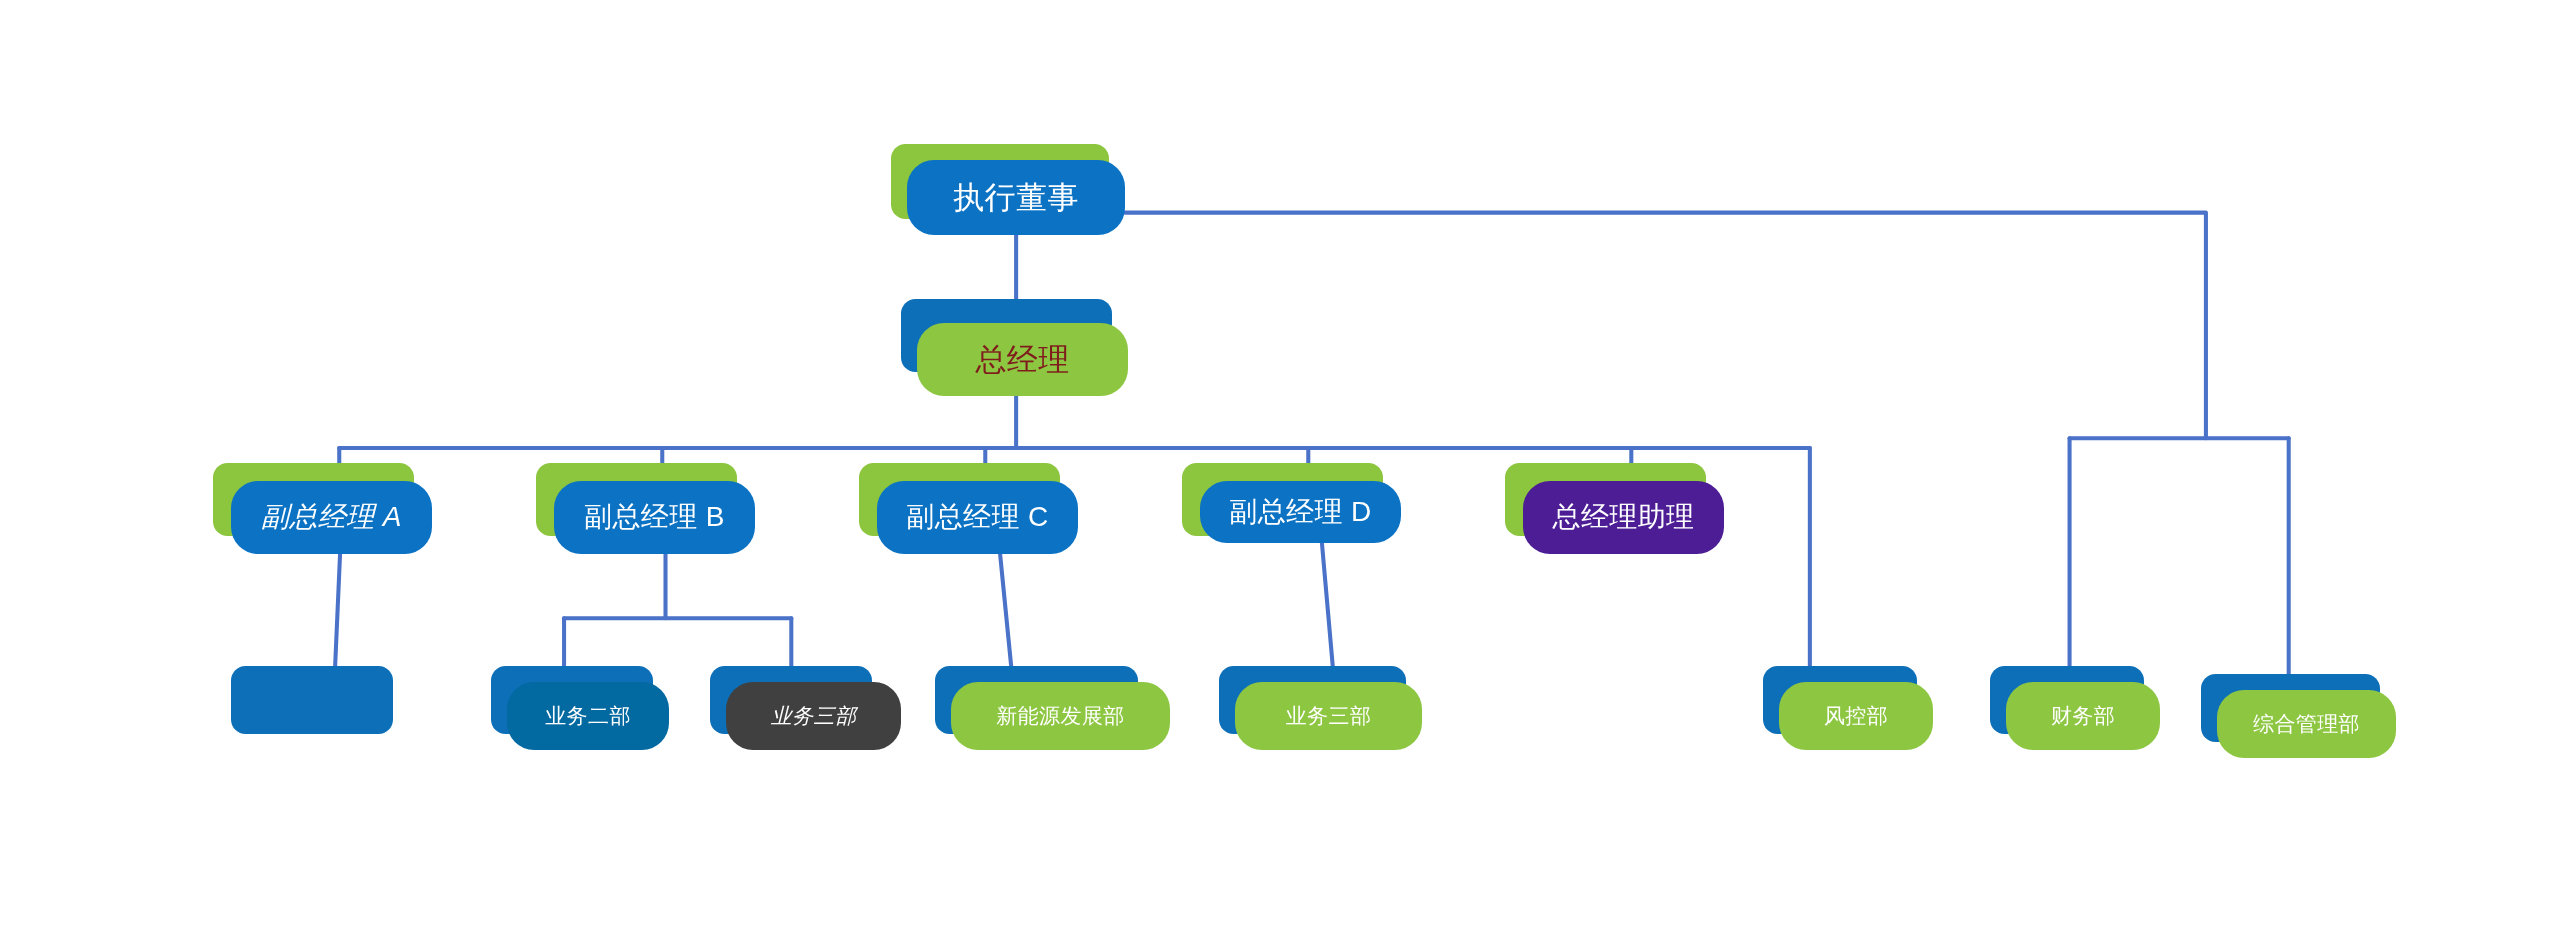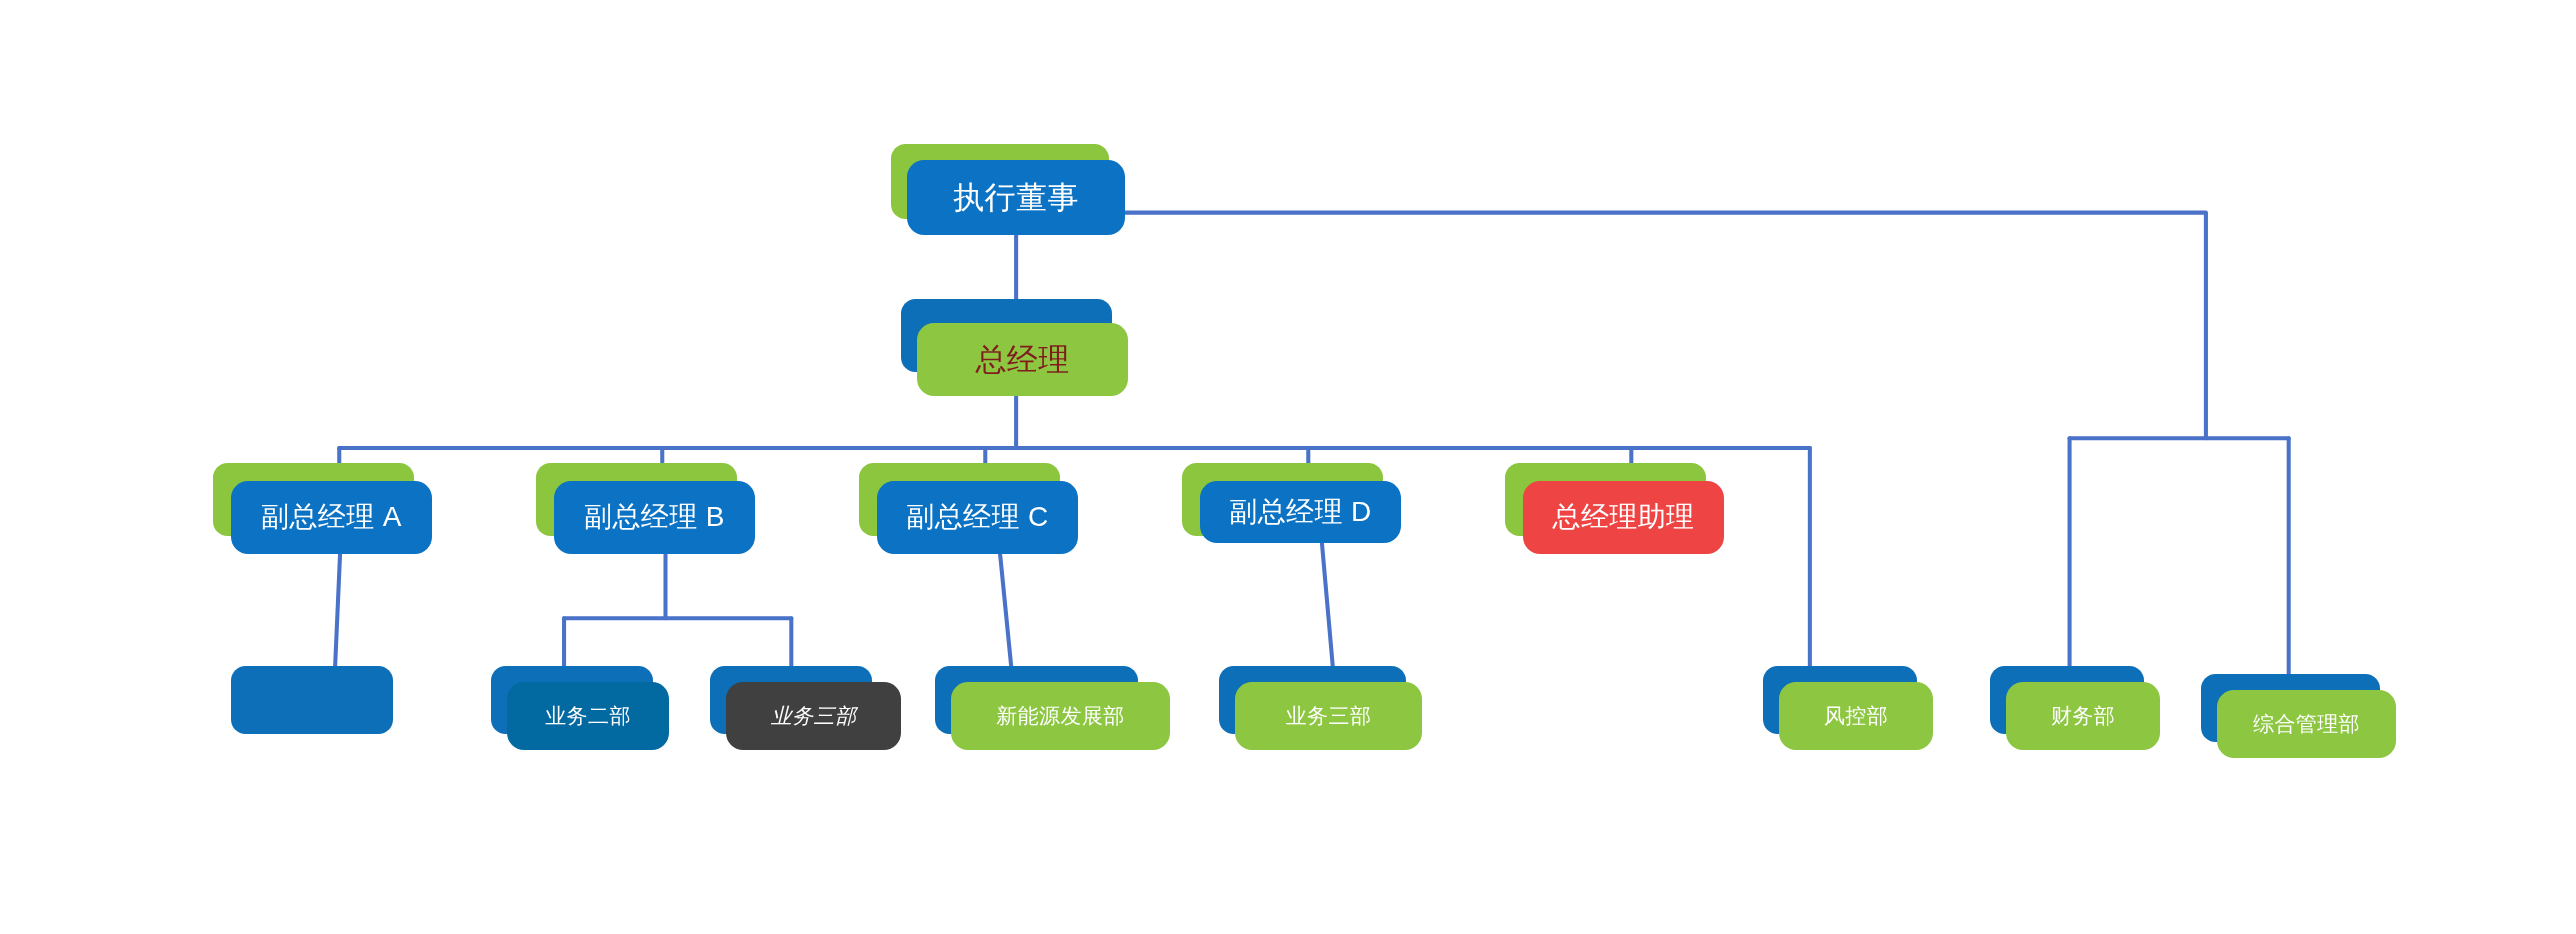--- a/index.html
+++ b/index.html
@@ -32,21 +32,21 @@
     position: absolute;
     left: 0;
     top: 0;
     border-radius: 14.6px;
   }
   .node-face {
     position: absolute;
     display: flex;
     align-items: center;
     justify-content: center;
-    border-radius: 17px;
+    border-radius: 27px;
     box-sizing: border-box;
     color: #ffffff;
     text-align: left;
     line-height: 1.15;
     white-space: nowrap;
   }
   .node-label {
     display: block;
     letter-spacing: 0.4px;
   }
@@ -87,21 +87,21 @@
         <div class="node-face" style="left: 16px; top: 16px; width: 218px; height: 75px; background: rgb(11, 114, 196); color: rgb(255, 255, 255);">
           <span class="node-label">执行董事</span>
         </div>
       </div>
       <div class="node lvl-gm" style="left: 901px; top: 299px; width: 227px; height: 89px;">
         <div class="node-shadow" style="width: 211px; height: 73px; background: rgb(13, 111, 184);"></div>
         <div class="node-face" style="left: 16px; top: 24px; width: 211px; height: 73px; background: rgb(141, 198, 65); color: #7f1d1d;">
           <span class="node-label">总经理</span>
         </div>
       </div>
-      <div class="node lvl-vp" style="left: 213px; top: 463px; width: 219px; height: 91px;">
+      <div class="node lvl-vp" style="left: 213px; top: 463px; width: 219px; height: 91px; font-style: italic;">
         <div class="node-shadow" style="width: 201px; height: 73px; background: rgb(140, 198, 63);"></div>
         <div class="node-face" style="left: 18px; top: 18px; width: 201px; height: 73px; background: rgb(11, 114, 196); color: rgb(255, 255, 255);">
           <span class="node-label">副总经理 A</span>
         </div>
       </div>
       <div class="node lvl-vp" style="left: 536px; top: 463px; width: 219px; height: 91px;">
         <div class="node-shadow" style="width: 201px; height: 73px; background: rgb(140, 198, 63);"></div>
         <div class="node-face" style="left: 18px; top: 18px; width: 201px; height: 73px; background: rgb(11, 114, 196); color: rgb(255, 255, 255);">
           <span class="node-label">副总经理 B</span>
         </div>
@@ -113,21 +113,21 @@
         </div>
       </div>
       <div class="node lvl-vp" style="left: 1182px; top: 463px; width: 219px; height: 91px;">
         <div class="node-shadow" style="width: 201px; height: 73px; background: rgb(140, 198, 63);"></div>
         <div class="node-face" style="left: 18px; top: 18px; width: 201px; height: 62px; background: rgb(11, 114, 196); color: rgb(255, 255, 255);">
           <span class="node-label">副总经理 D</span>
         </div>
       </div>
       <div class="node lvl-vp" style="left: 1505px; top: 463px; width: 219px; height: 91px;">
         <div class="node-shadow" style="width: 201px; height: 73px; background: rgb(140, 198, 63);"></div>
-        <div class="node-face" style="left: 18px; top: 18px; width: 201px; height: 73px; background: #ef4444; color: rgb(255, 255, 255);">
+        <div class="node-face" style="left: 18px; top: 18px; width: 201px; height: 73px; background: #4c1d95; color: rgb(255, 255, 255);">
           <span class="node-label">总经理助理</span>
         </div>
       </div>
       <div class="node lvl-dept" style="left: 231px; top: 666px; width: 179px; height: 84px;">
         <div class="node-shadow" style="width: 162px; height: 68px; background: rgb(13, 111, 184);"></div>
       </div>
       <div class="node lvl-dept" style="left: 491px; top: 666px; width: 179px; height: 84px;">
         <div class="node-shadow" style="width: 162px; height: 68px; background: rgb(13, 111, 184);"></div>
         <div class="node-face" style="left: 16px; top: 16px; width: 162px; height: 68px; background: #0369a1; color: rgb(255, 255, 255);">
           <span class="node-label">业务二部</span>

